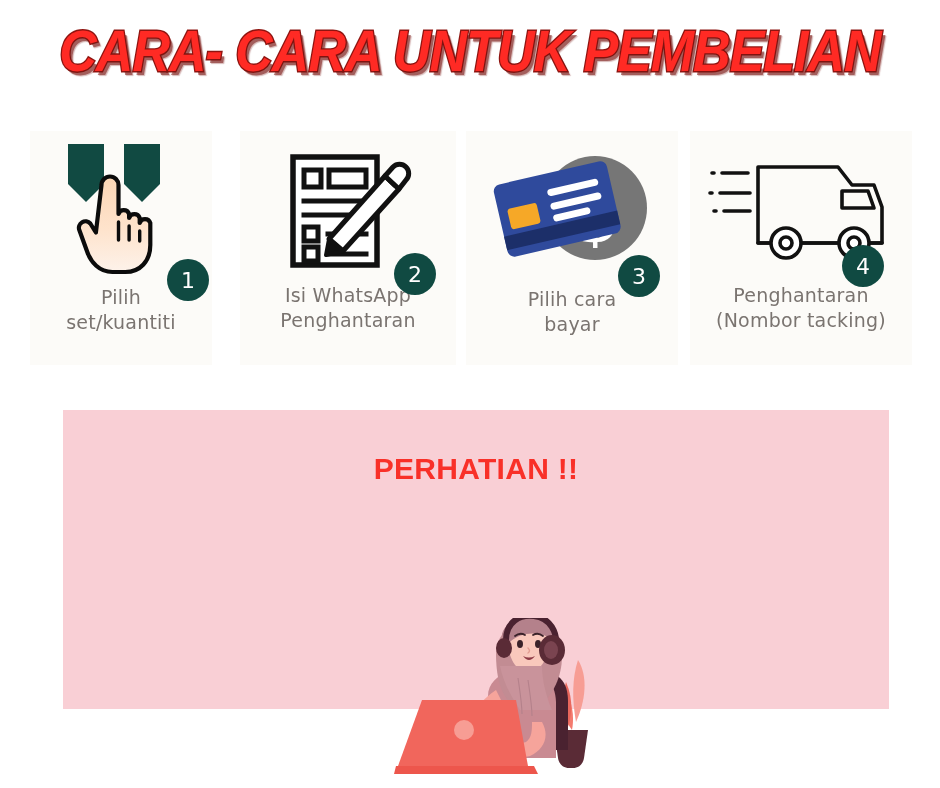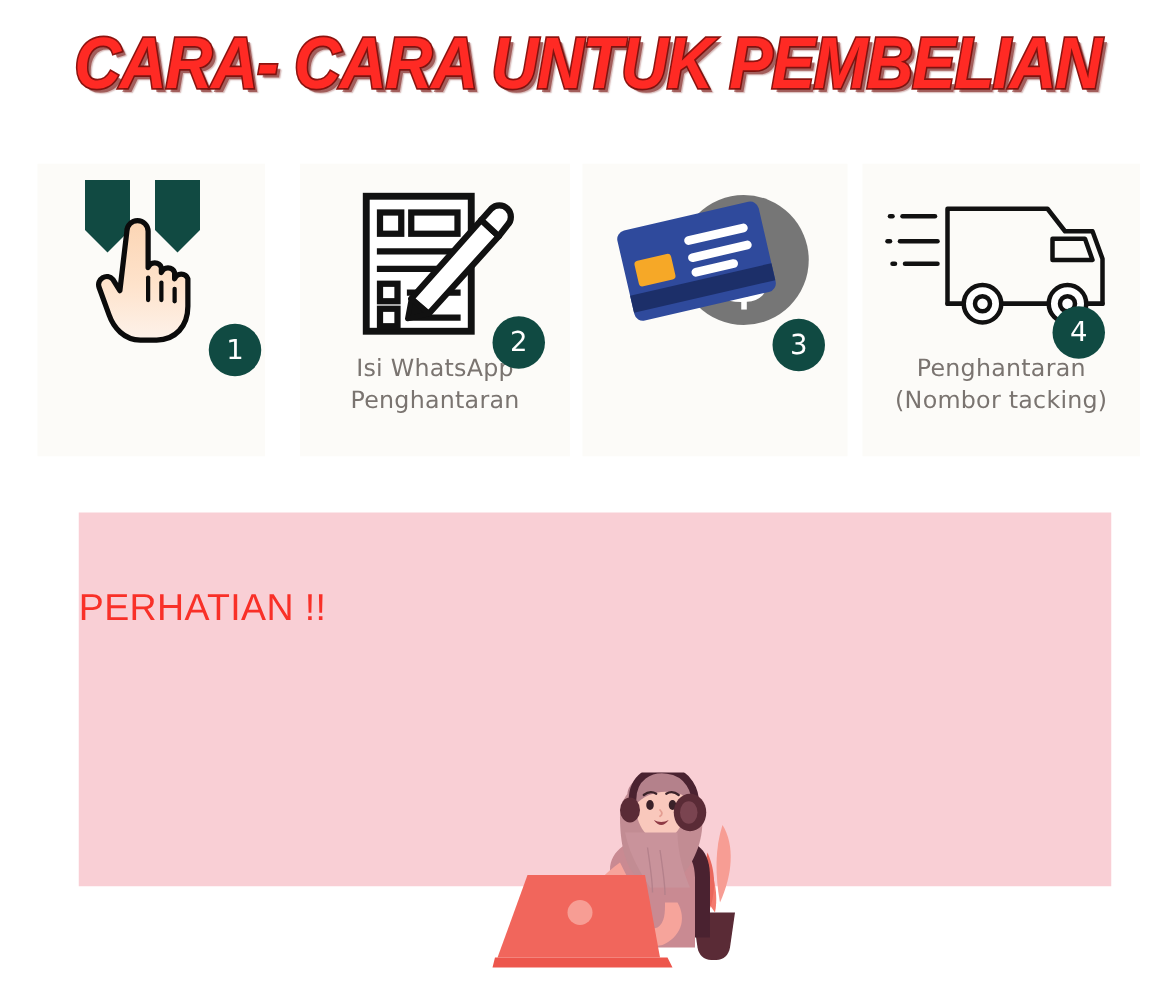--- a/index.html
+++ b/index.html
@@ -114,23 +114,24 @@
     position: absolute;
     left: 63px;
     top: 410px;
     width: 826px;
     height: 299px;
     background: #F9CFD5;
     overflow: visible;
   }
   #notice-heading {
     margin: 0;
-    padding-top: 60px;
+    padding-top: 42px;
+    text-align: center;
     font-family: "Liberation Sans", sans-serif;
-    font-weight: normal;
+    font-weight: bold;
     font-size: 30px;
     color: #F93028;
     letter-spacing: 0.3px;
   }
   #notice-body {
     margin: 0;
     padding: 4px 26px 0 26px;
     text-align: center;
     font-family: "DejaVu Sans", sans-serif;
     font-size: 31px;
@@ -188,20 +189,22 @@
                    l-8 -22
                    a6.5 6.5 0 0 1 11 -6.5
                    l5.6 9
                    Z" fill="url(#skinGrad)" stroke="#0B0B0B" stroke-width="4.2" stroke-linejoin="round"></path>
           <path d="M72.5 86 v18" fill="none" stroke="#0B0B0B" stroke-width="3.4" stroke-linecap="round"></path>
           <path d="M83.1 90 v14" fill="none" stroke="#0B0B0B" stroke-width="3.4" stroke-linecap="round"></path>
           <path d="M93.7 95 v10" fill="none" stroke="#0B0B0B" stroke-width="3.4" stroke-linecap="round"></path>
         </g>
       </svg>
     </div>
+    <div class="step-label">Pilih
+set/kuantiti</div>
     <div class="step-badge">1</div>
   </div>
 
   <div class="step-card" id="step-card-2">
     <div class="step-icon-wrap">
       <svg width="150" height="145" viewBox="0 0 150 145">
         <rect x="20" y="18" width="84" height="108" fill="#ffffff" stroke="#111111" stroke-width="5.5"></rect>
         <rect x="31" y="31" width="17" height="17" fill="none" stroke="#111111" stroke-width="5"></rect>
         <rect x="56" y="31" width="37" height="17" fill="none" stroke="#111111" stroke-width="5"></rect>
         <line x1="31" y1="62" x2="93" y2="62" stroke="#111111" stroke-width="5" stroke-linecap="square"></line>
@@ -234,20 +237,22 @@
         <g transform="rotate(-13 70 62)">
           <rect x="12" y="26" width="116" height="74" rx="7" fill="#2F4A9C"></rect>
           <rect x="12" y="78" width="116" height="14" fill="#1C2F69"></rect>
           <rect x="21" y="52" width="30" height="21" rx="3" fill="#F6A827"></rect>
           <rect x="64" y="42" width="52" height="7" rx="3.5" fill="#FFFFFF"></rect>
           <rect x="64" y="56" width="52" height="7" rx="3.5" fill="#FFFFFF"></rect>
           <rect x="64" y="68" width="38" height="7" rx="3.5" fill="#FFFFFF"></rect>
         </g>
       </svg>
     </div>
+    <div class="step-label">Pilih cara
+bayar</div>
     <div class="step-badge">3</div>
   </div>
 
   <div class="step-card" id="step-card-4">
     <div class="step-icon-wrap">
       <svg width="190" height="120" viewBox="0 0 190 120">
         <g fill="none" stroke="#111111" stroke-width="3.6" stroke-linecap="round" stroke-linejoin="round">
 
           <g>
             <line x1="6" y1="22" x2="8" y2="22"></line>

